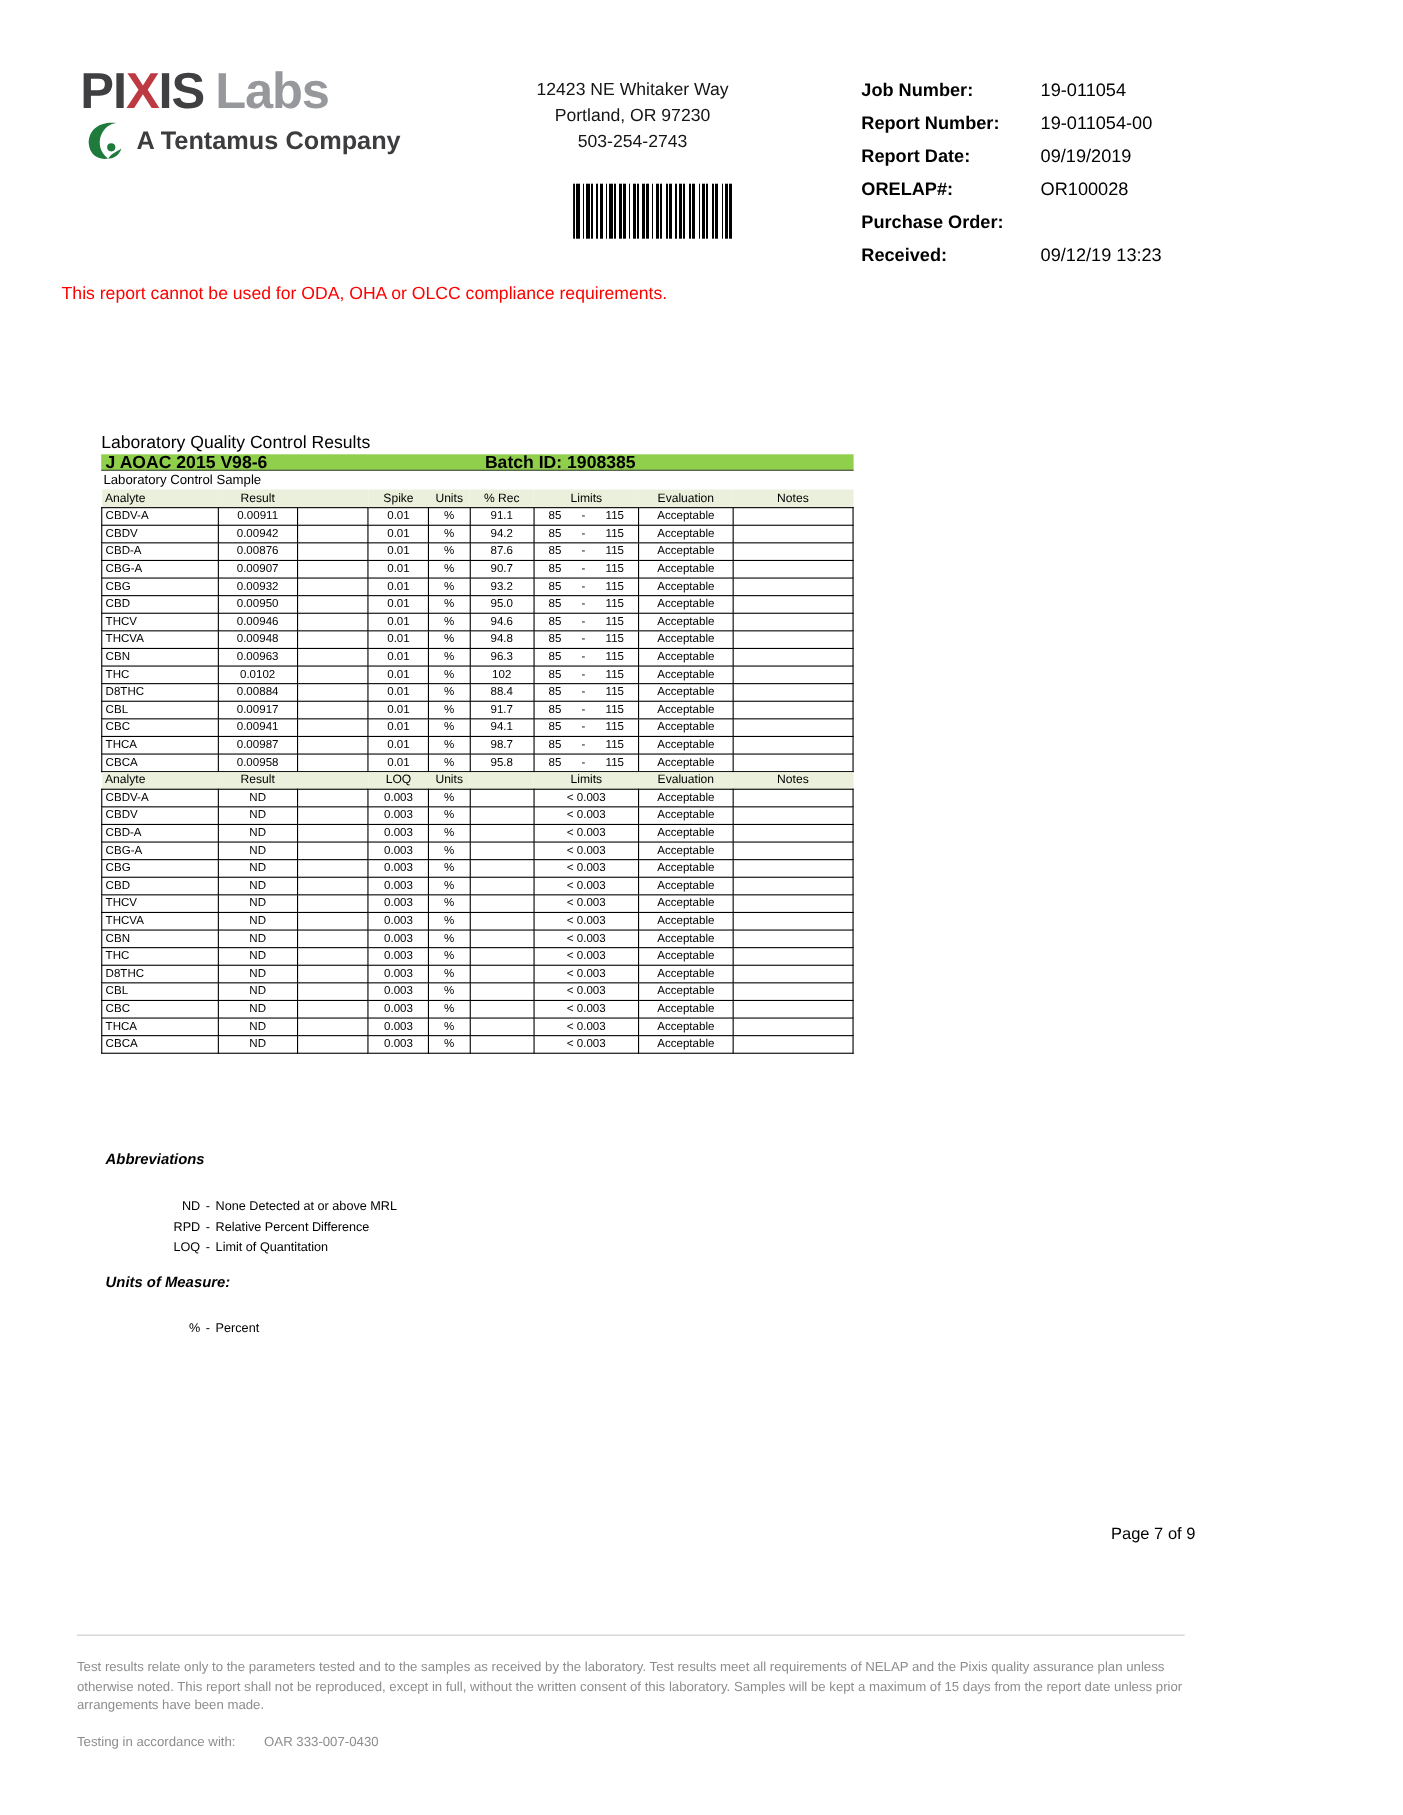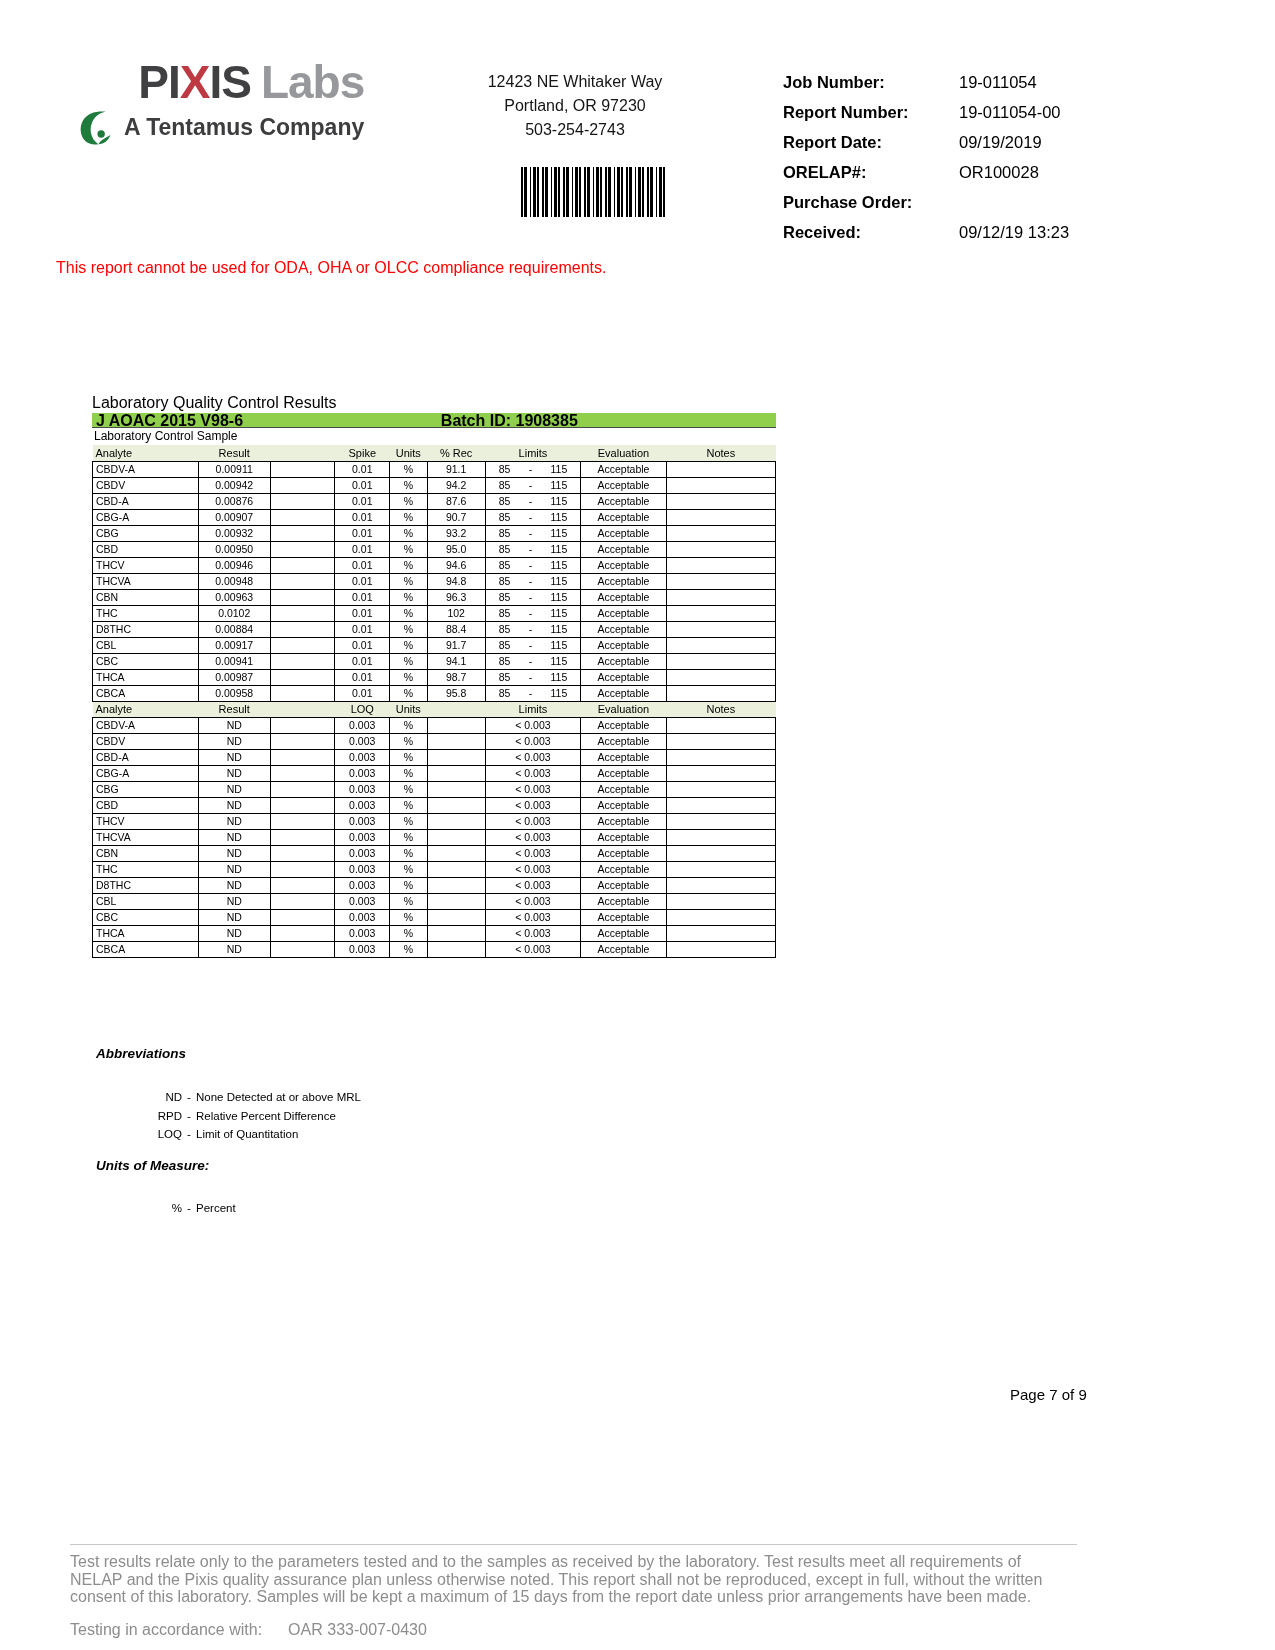--- a/index.html
+++ b/index.html
@@ -1,40 +1,40 @@
 <!DOCTYPE html>
 <html><head>
 <meta charset="utf-8">
 <style>
   * { margin:0; padding:0; box-sizing:border-box; }
   html,body { background:#ffffff; }
   body { font-family:"Liberation Sans", sans-serif; color:#000; }
   .page { position:relative; width:1275px; height:1650px; background:#fff; margin:0 auto; overflow:hidden; }
 
   
-  .logo-block { position:absolute; left:73px; top:58px;text-align:right; }
+  .logo-block { position:absolute; left:73px; top:58px; }
   .brand { font-size:46px; font-weight:bold; letter-spacing:-1px; line-height:48px; }
   .brand .dark { color:#404042; }
   .brand .x { color:#BE3A42; }
   .brand .labs { color:#97989B; margin-left:10px; }
   .tagline-row { display:flex; align-items:center; gap:9px; margin-top:3px; margin-left:5px; }
   .leaf { width:37px; height:37px; }
   .tagline { font-size:23px; font-weight:bold; color:#3D3D3F; }
 
   .address-block { position:absolute; left:425px; top:70px; width:300px; text-align:center;
                    font-size:16px; line-height:24px; color:#151515; }
 
   .barcode { position:absolute; left:521px; top:167px; width:145px; height:50px;
              background:repeating-linear-gradient(90deg,
                #000 0 2px, #fff 2px 3px, #000 3px 6px, #fff 6px 9px,
                #000 9px 10px, #fff 10px 12px, #000 12px 15px, #fff 15px 16px,
                #000 16px 18px, #fff 18px 21px); }
 
   .job-info { position:absolute; left:783px; top:72px; font-size:16.5px; }
-  .job-info .row { display:grid; grid-template-columns:163px auto; line-height:20px; margin-bottom:10px;gap:13px; }
+  .job-info .row { display:grid; grid-template-columns:163px auto; line-height:20px; margin-bottom:10px; }
   .job-info .lbl { font-weight:bold; }
 
   
   .warning { position:absolute; left:56px; top:259px; color:#FE0000; font-size:16px; }
 
   
   .qc { position:absolute; left:92px; top:394px; width:684px; }
   .qc-title { text-align:left; font-size:16px; height:19px; }
   .green-bar { position:relative; background:#90CF4B; height:15px; line-height:15px;
                font-size:16px; font-weight:bold; padding-left:4px;
@@ -56,23 +56,23 @@
   .block-title { font-size:13.5px; font-weight:bold; font-style:italic; }
   .abbr-items { margin-top:27px; font-size:11.5px; }
   .abbr-item { display:grid; grid-template-columns:72px 14px auto; line-height:18.5px; padding-left:14px; }
   .abbr-item .a { text-align:right; }
   .abbr-item .s { text-align:center; }
   .uom-block { position:absolute; left:96px; top:1158px; }
   .uom-items { margin-top:26px; font-size:11.5px; }
 
   
   .page-num { position:absolute; left:1010px; top:1386px; font-size:15px; }
-  .footer { position:absolute; left:70px; top:1544px; width:1007px;
-            border-top:1px solid #C9C9C9; padding-top:8px;
-            color:#8D8D8D; font-size:16px; line-height:17.5px; }
+  .footer { position:absolute; left:70px; top:1486px; width:1007px;
+            border-top:1px solid #C9C9C9; padding-top:20px;
+            color:#8D8D8D; font-size:12px; line-height:17.5px; }
   .testing-row { margin-top:15px; display:flex; gap:26px;text-align:right; }
 </style>
 </head>
 <body>
 
 <div class="page">
 
   <div class="logo-block">
     <div class="brand">
       <span class="dark">PI</span><span class="x">X</span><span class="dark">IS</span><span class="labs">Labs</span>

